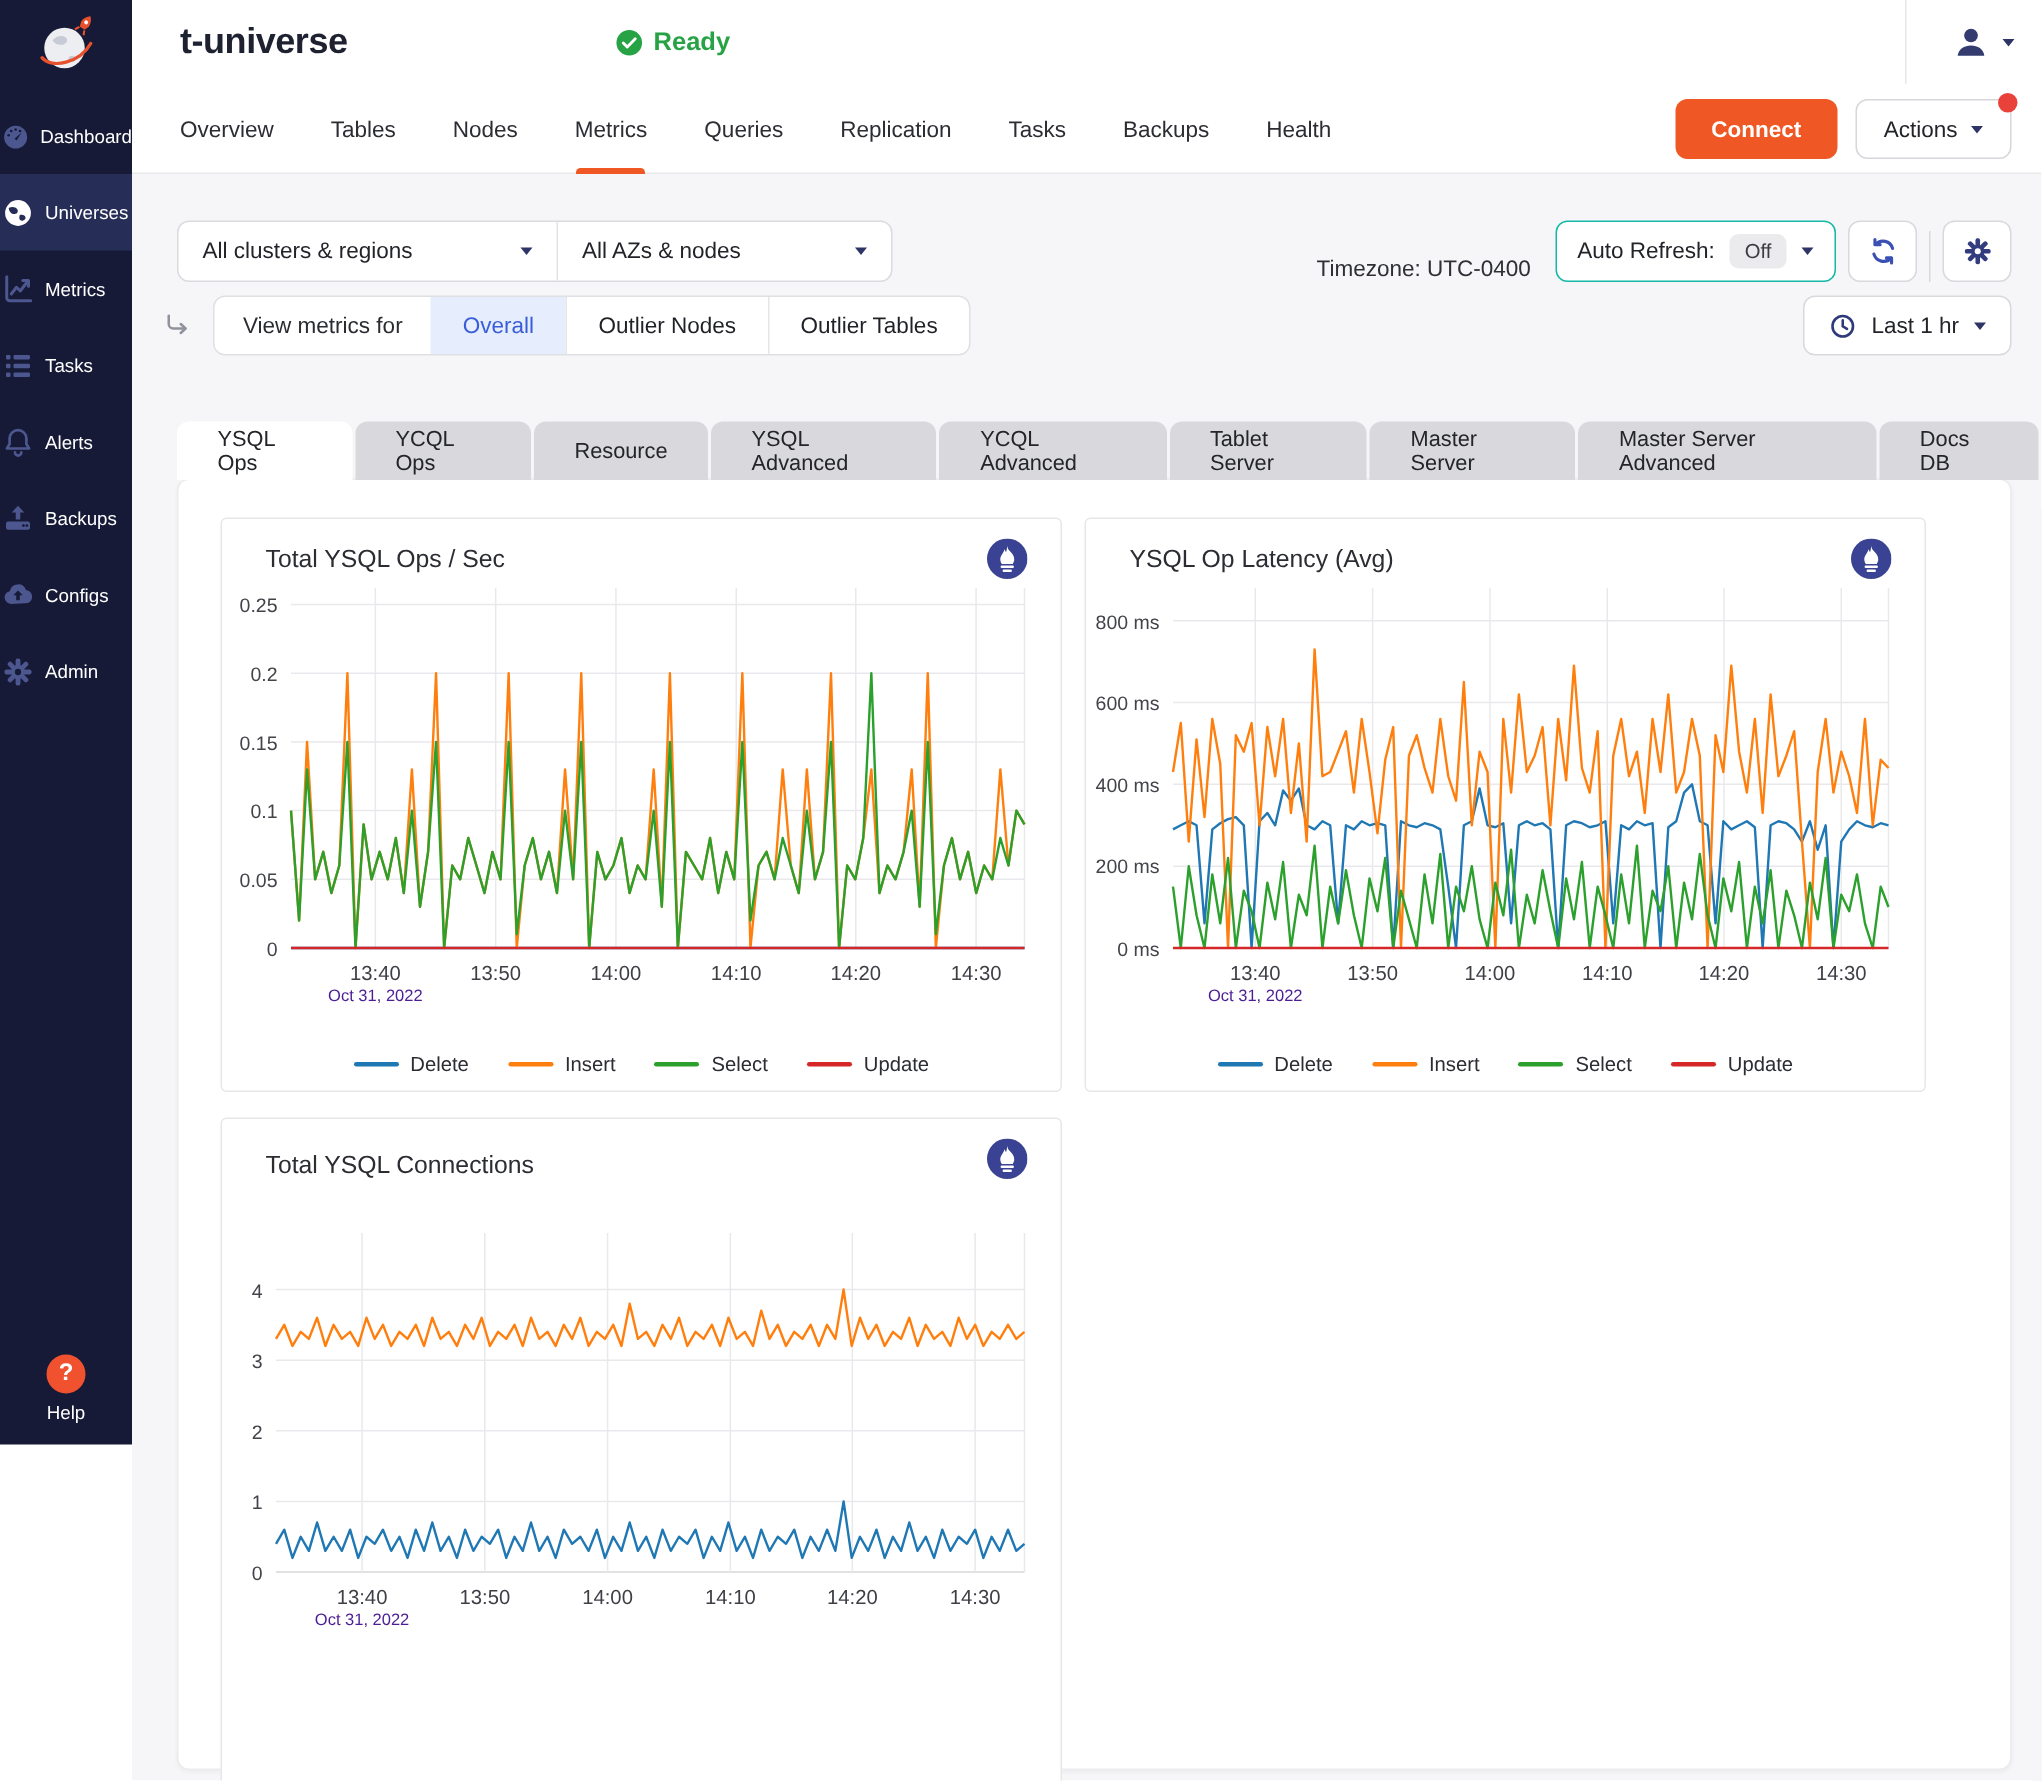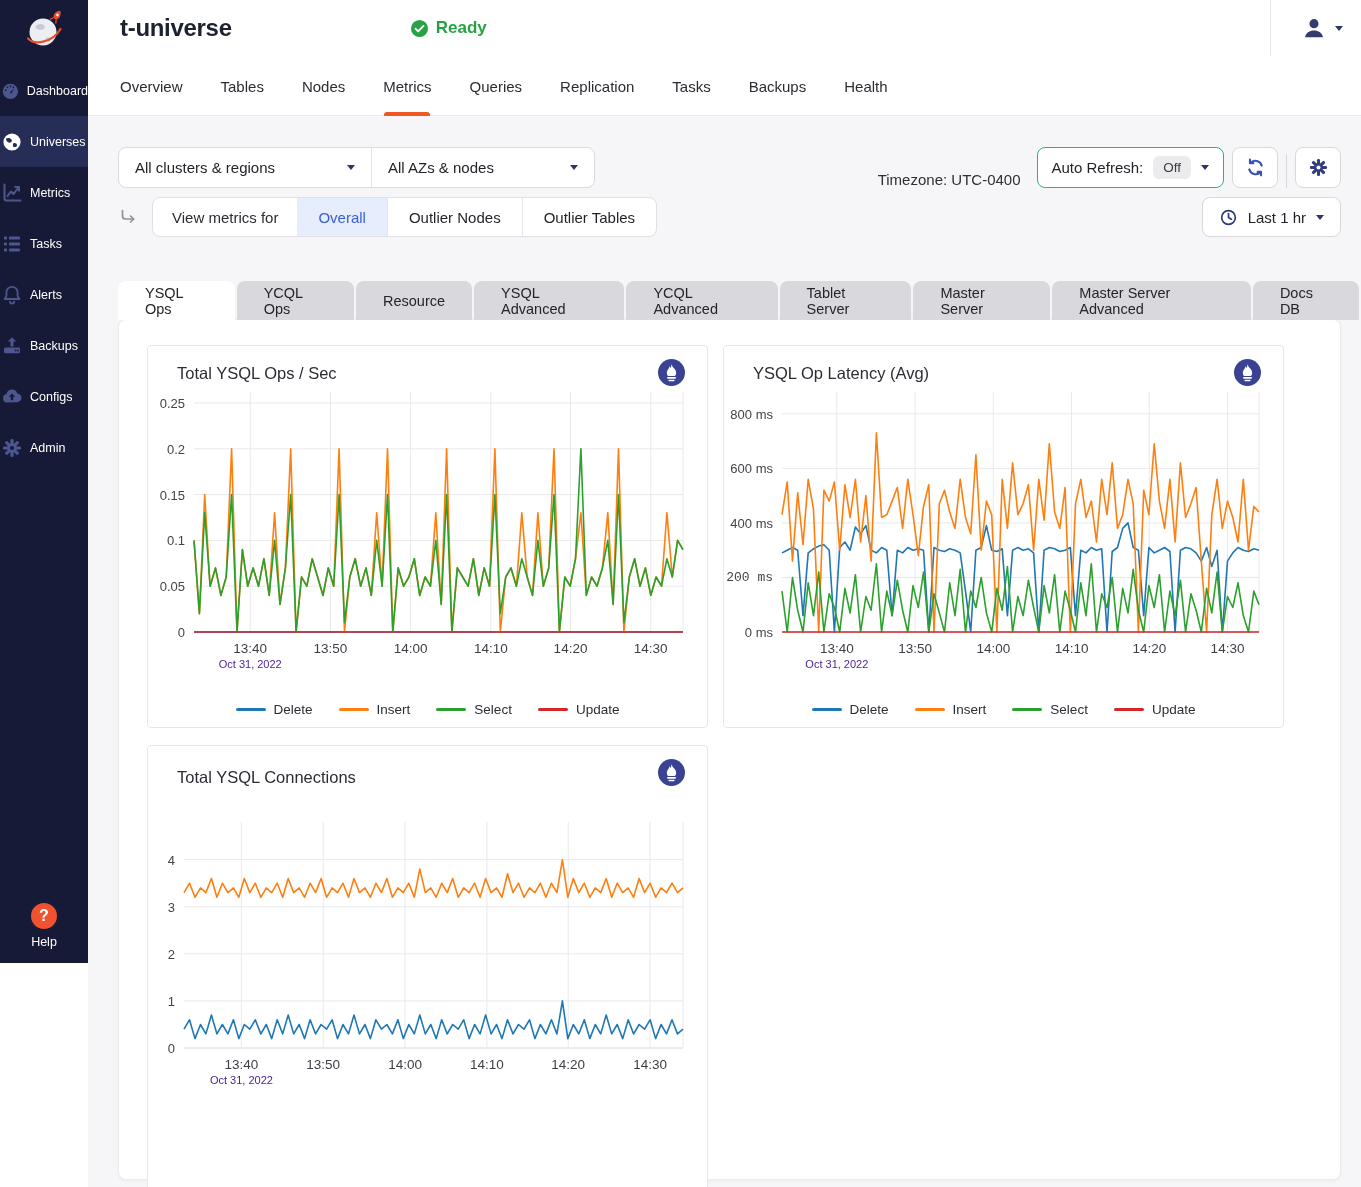--- a/index.html
+++ b/index.html
@@ -39,21 +39,21 @@
 .select-seg{display:flex;align-items:center;justify-content:space-between;padding:0 16px;font-size:15px;color:#232429;cursor:pointer}
 .select-seg.s1{width:253px;border-right:1px solid #e4e4e8}
 .select-seg.s2{width:222px}
 .filters-right{position:absolute;right:0;top:0;display:flex;align-items:flex-end;gap:8px;height:41px}
 .tz{font-size:15px;color:#2e3036;margin-right:8px}
 .btn-autorefresh{height:41px;background:#fff;border:1px solid #14b8a6;border-radius:8px;display:flex;align-items:center;gap:10px;padding:0 14px;font-size:15px;color:#232429;cursor:pointer}
 .pill{background:#ebebee;border-radius:6px;padding:4px 10px;font-size:13.5px;color:#3c3d42}
 .btn-icon{width:46px;height:41px;background:#fff;border:1px solid #d9d9dd;border-radius:8px;display:flex;align-items:center;justify-content:center;cursor:pointer}
 .btn-icon svg{display:block}
 .vr{width:1px;height:34px;background:#d9d9dd}
-.row-view{position:absolute;left:30px;top:81px;right:20px;height:40px}
+.row-view{position:absolute;left:20px;top:81px;right:20px;height:40px}
 .hook{position:absolute;left:0;top:10px;width:20px;height:20px}
 .view-group{position:absolute;left:34px;top:0;height:40px;display:flex;align-items:stretch;background:#fff;border:1px solid #e0e0e4;border-radius:8px;overflow:hidden}
 .vg-label{display:flex;align-items:center;padding:0 19px;font-size:15px;color:#2a2c32}
 .view-opt{display:flex;align-items:center;padding:0 21px;font-size:15px;color:#1f2126;cursor:pointer;border-left:1px solid #e6e6ea}
 .view-opt.active{background:#e6edfc;color:#3a5ed8;border-left:none}
 .btn-range{position:absolute;right:0;top:0;height:40px;background:#fff;border:1px solid #d9d9dd;border-radius:8px;display:flex;align-items:center;gap:10px;padding:0 16px;font-size:15px;color:#232429;cursor:pointer}
 
 .metric-tabs{position:absolute;left:30px;top:165px;display:flex;z-index:3}
 .metric-tab{height:39px;display:flex;align-items:center;padding:0 27px;background:#d9d9dd;border-radius:8px 8px 0 0;margin-right:2px;font-size:14.5px;color:#232529;cursor:pointer}
 .metric-tab.active{background:#fff}
@@ -215,20 +215,28 @@
         <div class="nav-tab">Overview</div>
         <div class="nav-tab">Tables</div>
         <div class="nav-tab">Nodes</div>
         <div class="nav-tab active">Metrics</div>
         <div class="nav-tab">Queries</div>
         <div class="nav-tab">Replication</div>
         <div class="nav-tab">Tasks</div>
         <div class="nav-tab">Backups</div>
         <div class="nav-tab">Health</div>
       </div>
+    <div class="nav-actions">
+      <button class="btn-connect">Connect</button>
+      <div class="btn-actions">
+        <span>Actions</span>
+        <span class="caret"></span>
+        <span class="dot"></span>
+      </div>
+    </div>
   </div>
 
   <main class="content">
 
     <div class="row-filters">
       <div class="select-pair">
         <div class="select-seg s1">
           <span>All clusters &amp; regions</span>
           <span class="caret"></span>
         </div>
@@ -392,21 +400,21 @@
               <line x1="289.539" y1="0" x2="289.539" y2="240" stroke="#e9e9ed" stroke-width="1"></line>
               <line x1="367.29" y1="0" x2="367.29" y2="240" stroke="#e9e9ed" stroke-width="1"></line>
               <line x1="445.51800000000003" y1="0" x2="445.51800000000003" y2="240" stroke="#e9e9ed" stroke-width="1"></line>
               <line x1="477" y1="0" x2="477" y2="240" stroke="#e9e9ed" stroke-width="1"></line>
               <polyline points="0.0,160.9 5.2,158.2 10.5,155.5 15.7,158.2 21.0,223.6 26.2,160.9 31.5,156.8 36.7,154.1 41.9,152.7 47.2,158.2 52.4,240.0 57.7,155.5 62.9,150.0 68.1,158.2 73.4,135.0 78.6,141.8 83.9,133.6 89.1,158.2 94.4,160.9 99.6,155.5 104.8,158.2 110.1,223.6 115.3,158.2 120.6,160.9 125.8,155.5 131.0,158.2 136.3,156.8 141.5,158.2 146.8,240.0 152.0,155.5 157.3,158.2 162.5,159.5 167.7,156.8 173.0,158.2 178.2,160.9 183.5,199.1 188.7,240.0 193.9,158.2 199.2,155.5 204.4,133.6 209.7,158.2 214.9,159.5 220.2,156.8 225.4,223.6 230.6,158.2 235.9,155.5 241.1,158.2 246.4,156.8 251.6,160.9 256.8,240.0 262.1,158.2 267.3,155.5 272.6,156.8 277.8,159.5 283.1,158.2 288.3,155.5 293.5,223.6 298.8,158.2 304.0,160.9 309.3,155.5 314.5,158.2 319.7,156.8 325.0,240.0 330.2,159.5 335.5,155.5 340.7,136.4 346.0,130.9 351.2,155.5 356.4,158.2 361.7,223.6 366.9,155.5 372.2,160.9 377.4,158.2 382.6,155.5 387.9,159.5 393.1,240.0 398.4,158.2 403.6,155.5 408.9,156.8 414.1,160.9 419.3,169.1 424.6,155.5 429.8,174.5 435.1,158.2 440.3,240.0 445.5,169.1 450.8,160.9 456.0,155.5 461.3,158.2 466.5,159.5 471.8,156.8 477.0,158.2" fill="none" stroke="#1f77b4" stroke-width="1.6" stroke-linejoin="round"></polyline>
               <polyline points="0.0,122.7 5.2,90.0 10.5,169.1 15.7,100.9 21.0,152.7 26.2,87.3 31.5,117.3 36.7,240.0 41.9,98.2 47.2,109.1 52.4,90.0 57.7,158.2 62.9,92.7 68.1,125.5 73.4,87.3 78.6,150.0 83.9,103.6 89.1,169.1 94.4,40.9 99.6,125.5 104.8,122.7 110.1,109.1 115.3,95.5 120.6,136.4 125.8,87.3 131.0,122.7 136.3,163.6 141.5,114.5 146.8,92.7 152.0,240.0 157.3,111.8 162.5,98.2 167.7,120.0 173.0,136.4 178.2,87.3 183.5,125.5 188.7,141.8 193.9,62.7 199.2,158.2 204.4,109.1 209.7,122.7 214.9,240.0 220.2,87.3 225.4,136.4 230.6,70.9 235.9,122.7 241.1,111.8 246.4,92.7 251.6,158.2 256.8,87.3 262.1,128.2 267.3,51.8 272.6,120.0 277.8,136.4 283.1,95.5 288.3,240.0 293.5,111.8 298.8,87.3 304.0,125.5 309.3,109.1 314.5,150.0 319.7,87.3 325.0,122.7 330.2,70.9 335.5,136.4 340.7,122.7 346.0,87.3 351.2,111.8 356.4,240.0 361.7,98.2 366.9,122.7 372.2,51.8 377.4,109.1 382.6,136.4 387.9,87.3 393.1,150.0 398.4,70.9 403.6,125.5 408.9,111.8 414.1,95.5 419.3,169.1 424.6,240.0 429.8,122.7 435.1,87.3 440.3,136.4 445.5,109.1 450.8,125.5 456.0,150.0 461.3,87.3 466.5,158.2 471.8,114.5 477.0,120.0" fill="none" stroke="#ff7f0e" stroke-width="1.6" stroke-linejoin="round"></polyline>
               <polyline points="0.0,199.1 5.2,240.0 10.5,185.5 15.7,218.2 21.0,240.0 26.2,190.9 31.5,223.6 36.7,180.0 41.9,240.0 47.2,201.8 52.4,215.5 57.7,240.0 62.9,196.4 68.1,220.9 73.4,182.7 78.6,240.0 83.9,204.5 89.1,218.2 94.4,171.8 99.6,240.0 104.8,199.1 110.1,223.6 115.3,188.2 120.6,218.2 125.8,240.0 131.0,193.6 136.3,215.5 141.5,180.0 146.8,240.0 152.0,201.8 157.3,220.9 162.5,240.0 167.7,190.9 173.0,223.6 178.2,177.3 183.5,240.0 188.7,199.1 193.9,215.5 199.2,185.5 204.4,220.9 209.7,240.0 214.9,196.4 220.2,218.2 225.4,174.5 230.6,240.0 235.9,204.5 241.1,223.6 246.4,188.2 251.6,215.5 256.8,240.0 262.1,193.6 267.3,220.9 272.6,182.7 277.8,240.0 283.1,199.1 288.3,218.2 293.5,240.0 298.8,190.9 304.0,223.6 309.3,171.8 314.5,240.0 319.7,201.8 325.0,215.5 330.2,185.5 335.5,240.0 340.7,196.4 346.0,220.9 351.2,177.3 356.4,218.2 361.7,240.0 366.9,193.6 372.2,215.5 377.4,182.7 382.6,240.0 387.9,199.1 393.1,223.6 398.4,188.2 403.6,240.0 408.9,201.8 414.1,218.2 419.3,240.0 424.6,196.4 429.8,220.9 435.1,180.0 440.3,240.0 445.5,204.5 450.8,215.5 456.0,190.9 461.3,223.6 466.5,240.0 471.8,199.1 477.0,212.7" fill="none" stroke="#2ca02c" stroke-width="1.6" stroke-linejoin="round"></polyline>
               <polyline points="0.0,240.0 5.2,240.0 10.5,240.0 15.7,240.0 21.0,240.0 26.2,240.0 31.5,240.0 36.7,240.0 41.9,240.0 47.2,240.0 52.4,240.0 57.7,240.0 62.9,240.0 68.1,240.0 73.4,240.0 78.6,240.0 83.9,240.0 89.1,240.0 94.4,240.0 99.6,240.0 104.8,240.0 110.1,240.0 115.3,240.0 120.6,240.0 125.8,240.0 131.0,240.0 136.3,240.0 141.5,240.0 146.8,240.0 152.0,240.0 157.3,240.0 162.5,240.0 167.7,240.0 173.0,240.0 178.2,240.0 183.5,240.0 188.7,240.0 193.9,240.0 199.2,240.0 204.4,240.0 209.7,240.0 214.9,240.0 220.2,240.0 225.4,240.0 230.6,240.0 235.9,240.0 241.1,240.0 246.4,240.0 251.6,240.0 256.8,240.0 262.1,240.0 267.3,240.0 272.6,240.0 277.8,240.0 283.1,240.0 288.3,240.0 293.5,240.0 298.8,240.0 304.0,240.0 309.3,240.0 314.5,240.0 319.7,240.0 325.0,240.0 330.2,240.0 335.5,240.0 340.7,240.0 346.0,240.0 351.2,240.0 356.4,240.0 361.7,240.0 366.9,240.0 372.2,240.0 377.4,240.0 382.6,240.0 387.9,240.0 393.1,240.0 398.4,240.0 403.6,240.0 408.9,240.0 414.1,240.0 419.3,240.0 424.6,240.0 429.8,240.0 435.1,240.0 440.3,240.0 445.5,240.0 450.8,240.0 456.0,240.0 461.3,240.0 466.5,240.0 471.8,240.0 477.0,240.0" fill="none" stroke="#d62728" stroke-width="1.6" stroke-linejoin="round"></polyline>
             </svg>
             <span class="ytick" style="width: 49px; left: 0px; top: 233px;">0 ms</span>
-            <span class="ytick" style="width: 49px; left: 0px; top: 178.455px; font-family: Liberation Mono, monospace;">200 ms</span>
+            <span class="ytick" style="width: 49px; left: 0px; top: 178.455px;">200 ms</span>
             <span class="ytick" style="width: 49px; left: 0px; top: 123.909px;">400 ms</span>
             <span class="ytick" style="width: 49px; left: 0px; top: 69.3636px;">600 ms</span>
             <span class="ytick" style="width: 49px; left: 0px; top: 14.8182px;">800 ms</span>
             <span class="xtick" style="left: 112.855px; top: 249px;">13:40</span>
             <span class="xtick" style="left: 191.083px; top: 249px;">13:50</span>
             <span class="xtick" style="left: 269.311px; top: 249px;">14:00</span>
             <span class="xtick" style="left: 347.539px; top: 249px;">14:10</span>
             <span class="xtick" style="left: 425.29px; top: 249px;">14:20</span>
             <span class="xtick" style="left: 503.518px; top: 249px;">14:30</span>
             <span class="xdate" style="left: 112.855px; top: 266px;">Oct 31, 2022</span>

